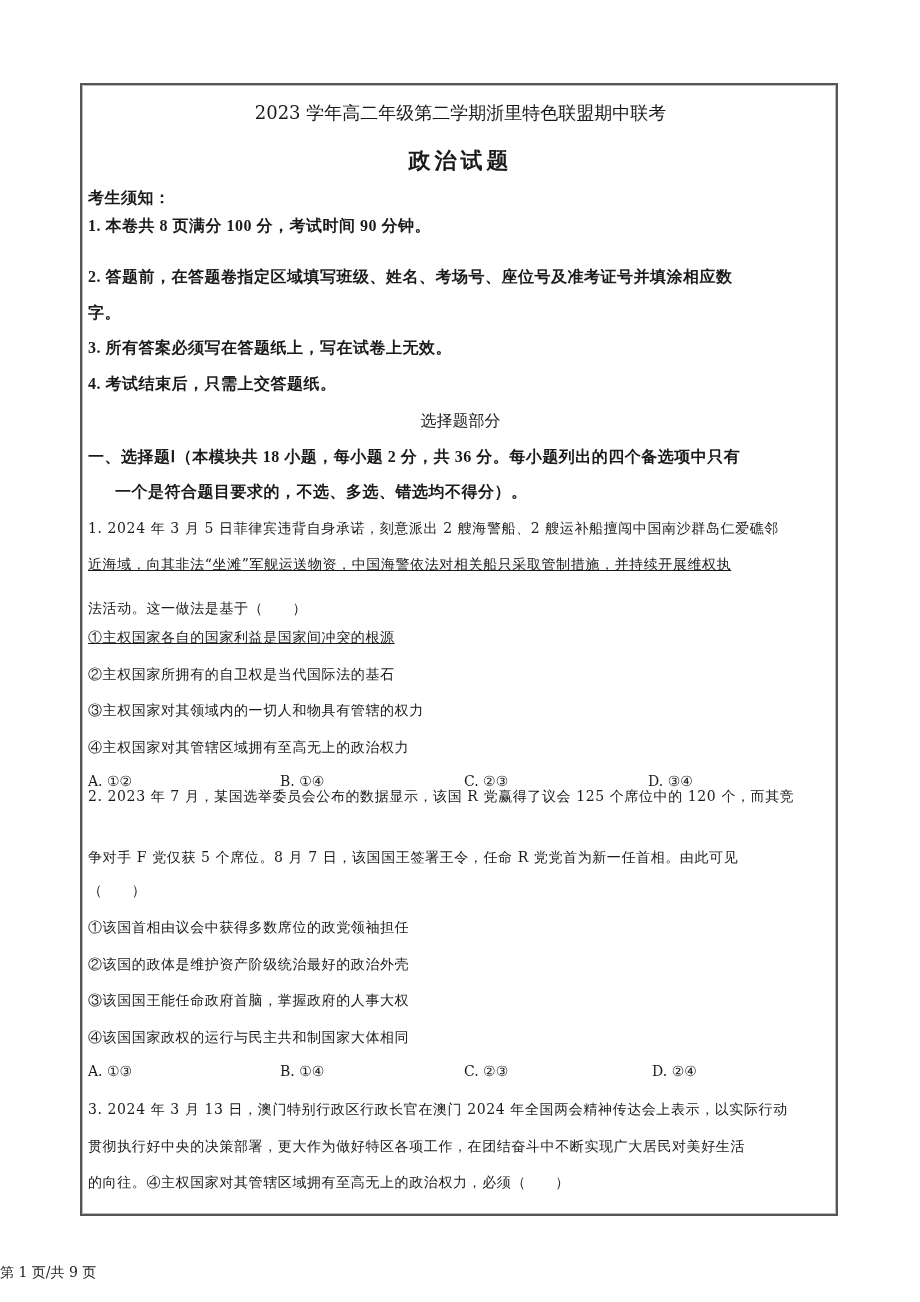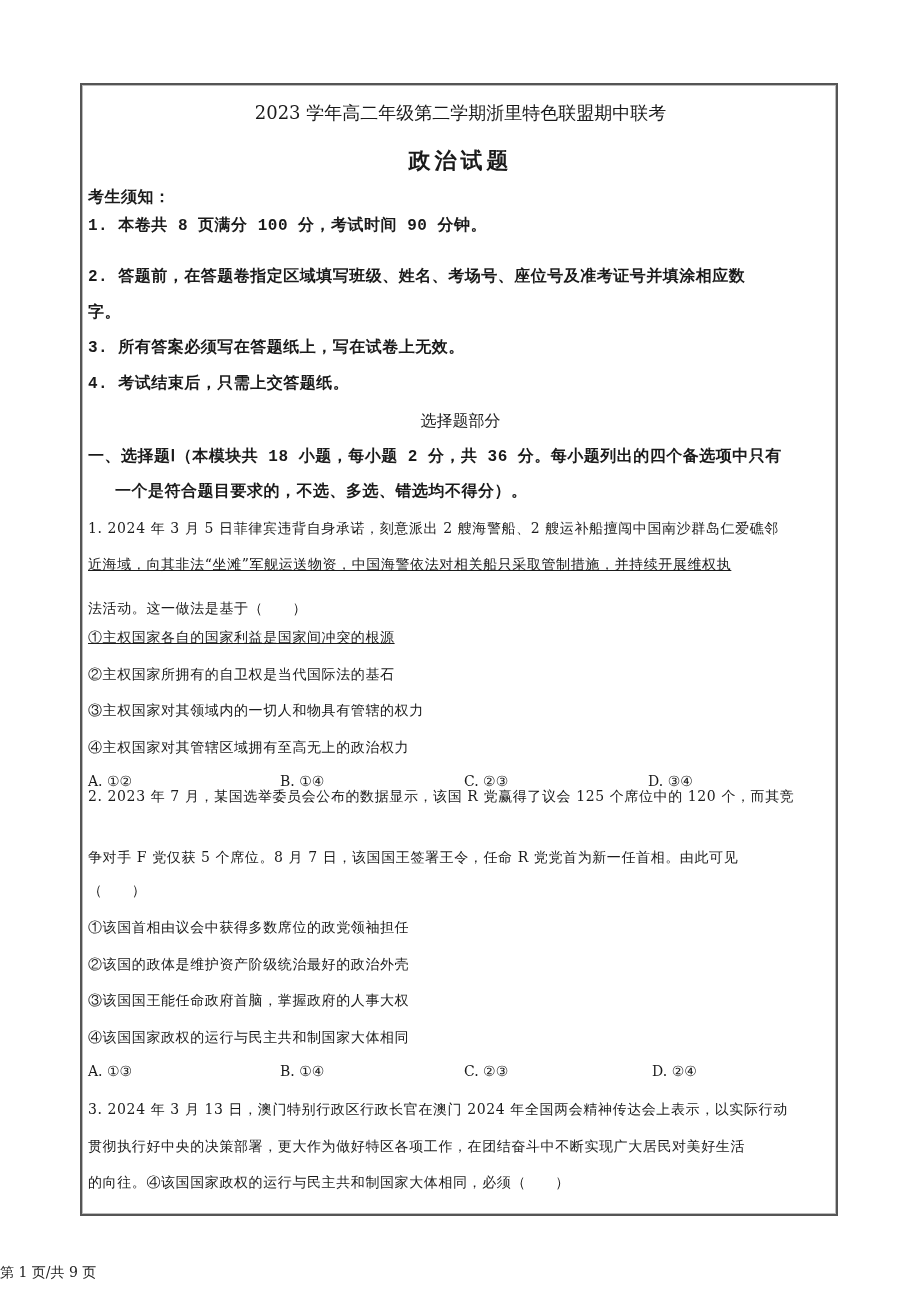--- a/index.html
+++ b/index.html
@@ -8,21 +8,21 @@
     position: absolute; left: 80px; top: 83px; width: 758px; height: 1133px;
     border: 2px solid #555; box-shadow: inset 0 0 0 1px #bbb;
     box-sizing: border-box;
   }
   .content { position: absolute; left: 88px; top: 0; width: 745px; }
   .line { position: absolute; left: 0; white-space: nowrap; font-size: 16px; line-height: 20px; }
   .title-line { position: absolute; left: 0; width: 745px; text-align: center; white-space: nowrap; }
   .exam-title { top: 101px; font-size: 18px; line-height: 24px; }
   .subject-title { top: 145px; font-size: 22px; line-height: 30px; font-weight: bold; letter-spacing: 4px; }
   .section-title { top: 411px; font-size: 16px; line-height: 20px; }
-  .notice-text { font-size: 16px; font-family: Liberation Mono, monospace; font-weight: bold; letter-spacing: 0.5px; }
+  .notice-text { font-size: 16px; font-family: Liberation Serif, serif; font-weight: bold; letter-spacing: 0.5px; }
   .q-text { font-size: 14px; letter-spacing: 0.6px; }
   .opt-text { font-size: 14px; letter-spacing: 0.6px; }
   .choices { position: absolute; left: 0; width: 745px; font-size: 14px; }
   .choice { position: absolute; top: 0; white-space: nowrap; }
   .footer { position: absolute; left: 0; width: 920px; top: 1264px; text-align: left; font-size: 14px; color: #222; }
 </style>
 </head>
 <body>
 
 <div class="frame"></div>
@@ -66,16 +66,16 @@
   <div class="line opt-text" style="top:1027px;">④该国国家政权的运行与民主共和制国家大体相同</div>
   <div class="choices" style="top:1063px;">
     <span class="choice" style="left:0;">A. ①③</span>
     <span class="choice" style="left:192px;">B. ①④</span>
     <span class="choice" style="left:376px;">C. ②③</span>
     <span class="choice" style="left:564px;">D. ②④</span>
   </div>
 
   <div class="line q-text" style="top:1099px;">3. 2024 年 3 月 13 日，澳门特别行政区行政长官在澳门 2024 年全国两会精神传达会上表示，以实际行动</div>
   <div class="line q-text" style="top:1136px;">贯彻执行好中央的决策部署，更大作为做好特区各项工作，在团结奋斗中不断实现广大居民对美好生活</div>
-  <div class="line q-text" style="top:1172px;">的向往。④该国国家政权的运行与民主共和制国家大体相同，必须（　　）</div>
+  <div class="line q-text" style="top:1172px;">的向往。④主权国家对其管辖区域拥有至高无上的政治权力，必须（　　）</div>
 </div>
 
 <div class="footer">第 1 页/共 9 页</div>
 
 </body></html>

